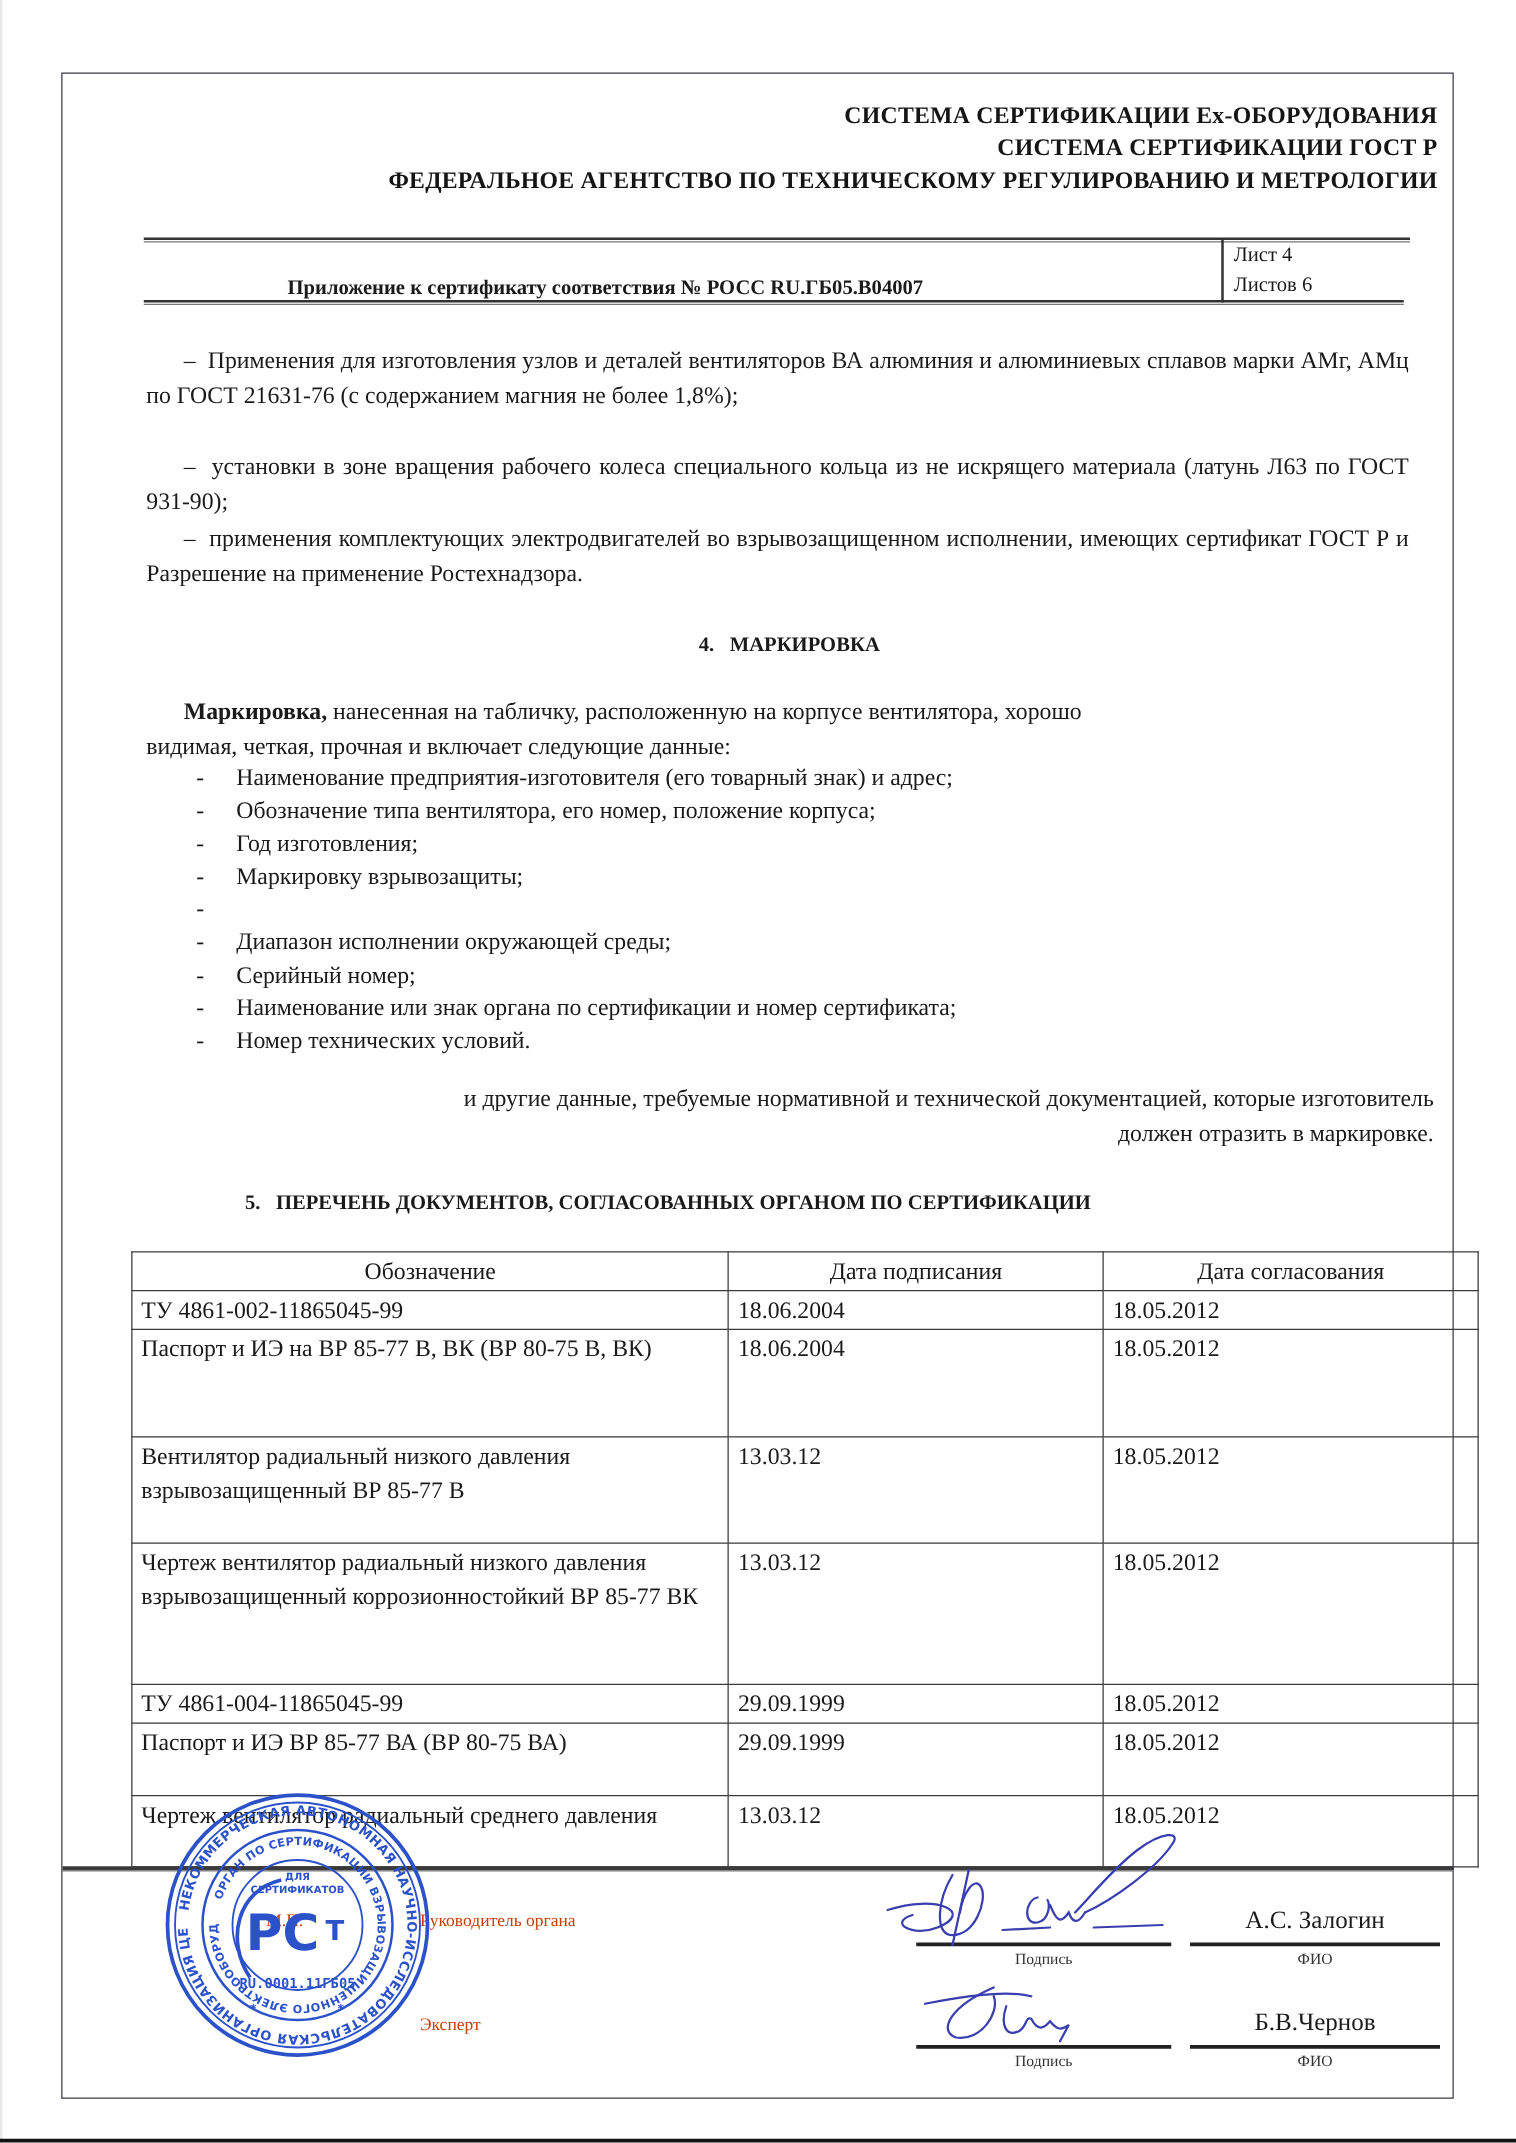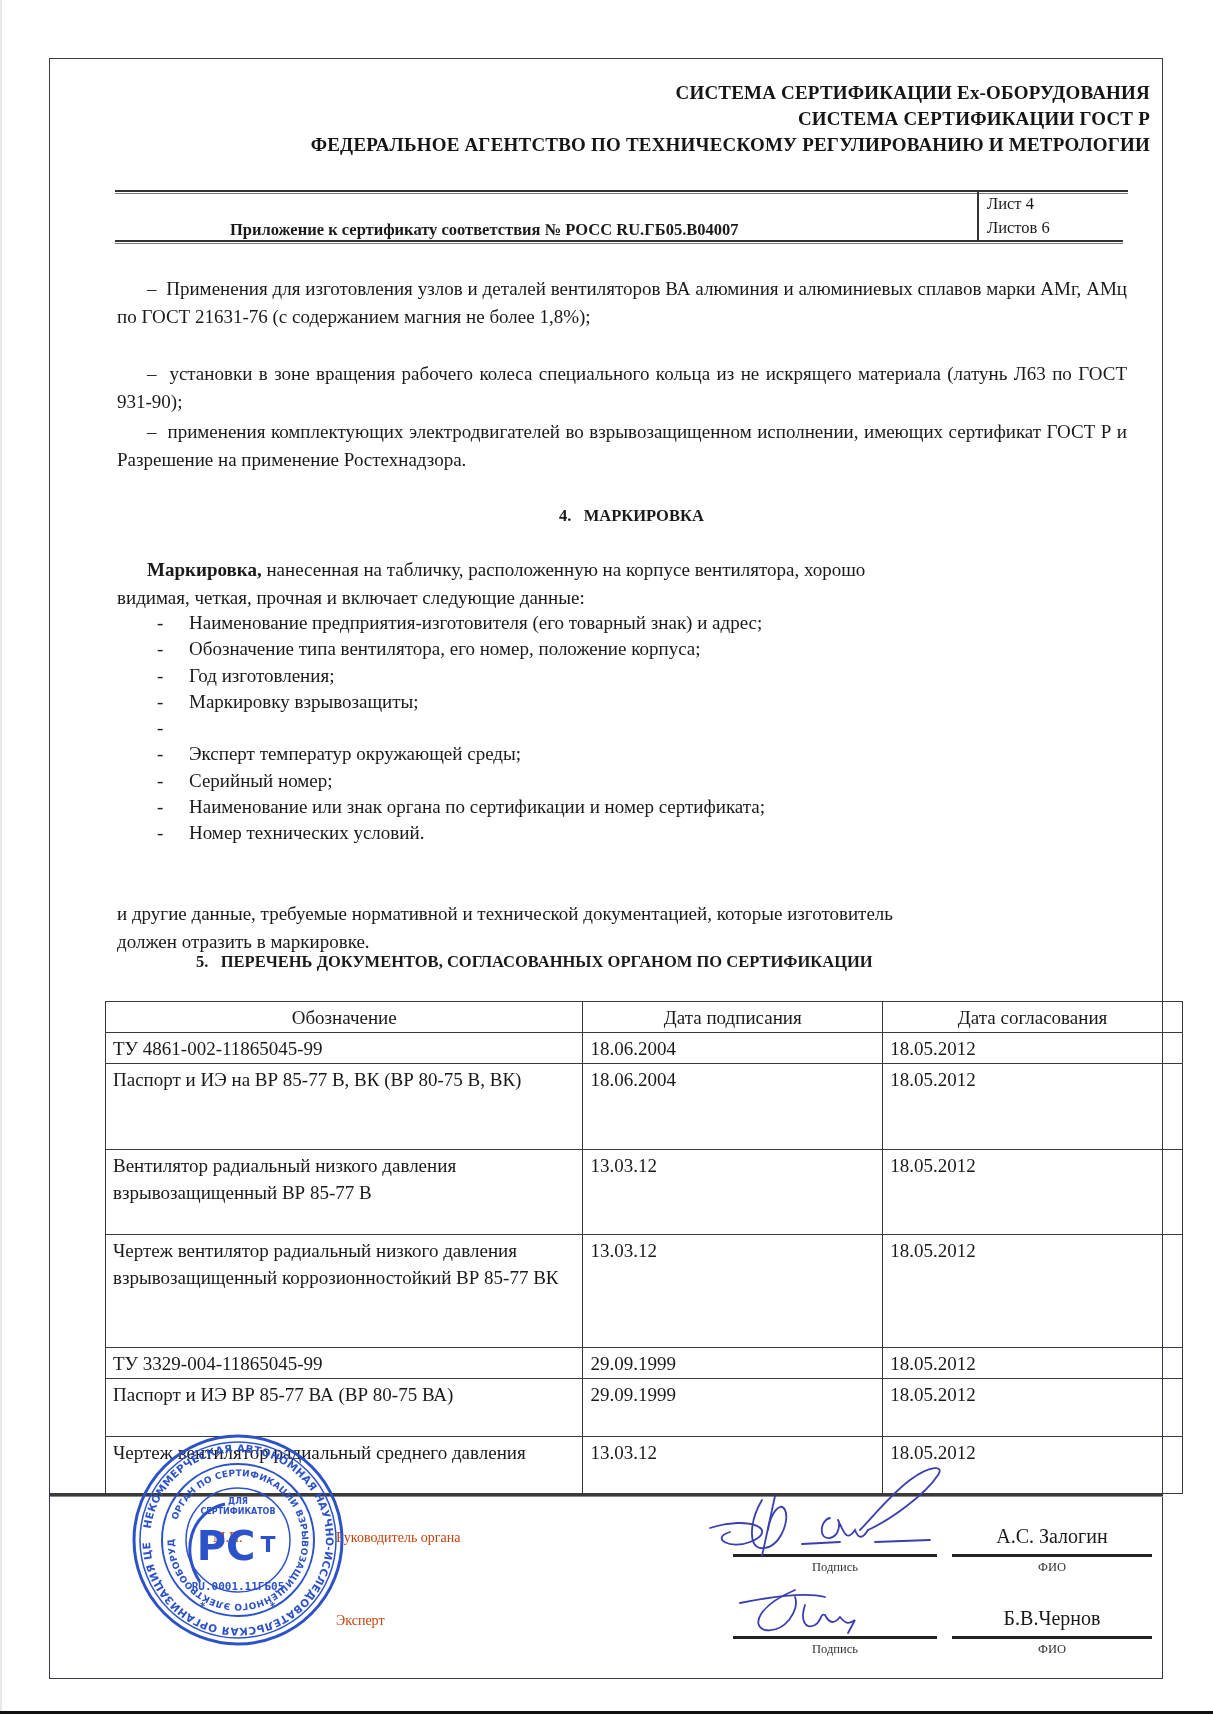--- a/index.html
+++ b/index.html
@@ -108,37 +108,37 @@
     </div>
   <div class="list-item">
       <span class="bullet">-</span>
       <span class="txt">Маркировку взрывозащиты;</span>
     </div>
   <div class="list-item">
       <span class="bullet">-</span>
     </div>
   <div class="list-item">
       <span class="bullet">-</span>
-      <span class="txt">Эксперт температур окружающей среды;</span>
+      <span class="txt">Диапазон исполнении окружающей среды;</span>
     </div>
   <div class="list-item">
       <span class="bullet">-</span>
       <span class="txt">Серийный номер;</span>
     </div>
   <div class="list-item">
       <span class="bullet">-</span>
       <span class="txt">Наименование или знак органа по сертификации и номер сертификата;</span>
     </div>
   <div class="list-item">
       <span class="bullet">-</span>
       <span class="txt">Номер технических условий.</span>
     </div>
 </div>
 
-<div class="para" style="top:900px; text-align:left; width:1030px;">
+<div class="para" style="top:866px; text-align:right; width:1030px;">
   <span>и другие данные, требуемые нормативной и технической документацией, которые изготовитель</span><br>
   <span>должен отразить в маркировке.</span>
 </div>
 
 <div class="section-title" style="left:196px; top:952px;">
   <span>5.</span>&nbsp;&nbsp;&nbsp;<span>ПЕРЕЧЕНЬ ДОКУМЕНТОВ, СОГЛАСОВАННЫХ ОРГАНОМ ПО СЕРТИФИКАЦИИ</span>
 </div>
 
 <table class="docs">
   <colgroup>
@@ -166,21 +166,21 @@
     <td>Вентилятор радиальный низкого давления взрывозащищенный ВР 85-77 В</td>
     <td class="c">13.03.12</td>
     <td class="c">18.05.2012</td>
   </tr>
   <tr style="height:113px;">
     <td>Чертеж вентилятор радиальный низкого давления взрывозащищенный коррозионностойкий ВР 85-77 ВК</td>
     <td class="c">13.03.12</td>
     <td class="c">18.05.2012</td>
   </tr>
   <tr>
-    <td>ТУ 3329-004-11865045-99</td>
+    <td>ТУ 4861-004-11865045-99</td>
     <td class="c">29.09.1999</td>
     <td class="c">18.05.2012</td>
   </tr>
   <tr style="height:58px;">
     <td>Паспорт и ИЭ ВР 85-77 ВА (ВР 80-75 ВА)</td>
     <td class="c">29.09.1999</td>
     <td class="c">18.05.2012</td>
   </tr>
   <tr style="height:57px;">
     <td>Чертеж вентилятор радиальный среднего давления</td>

